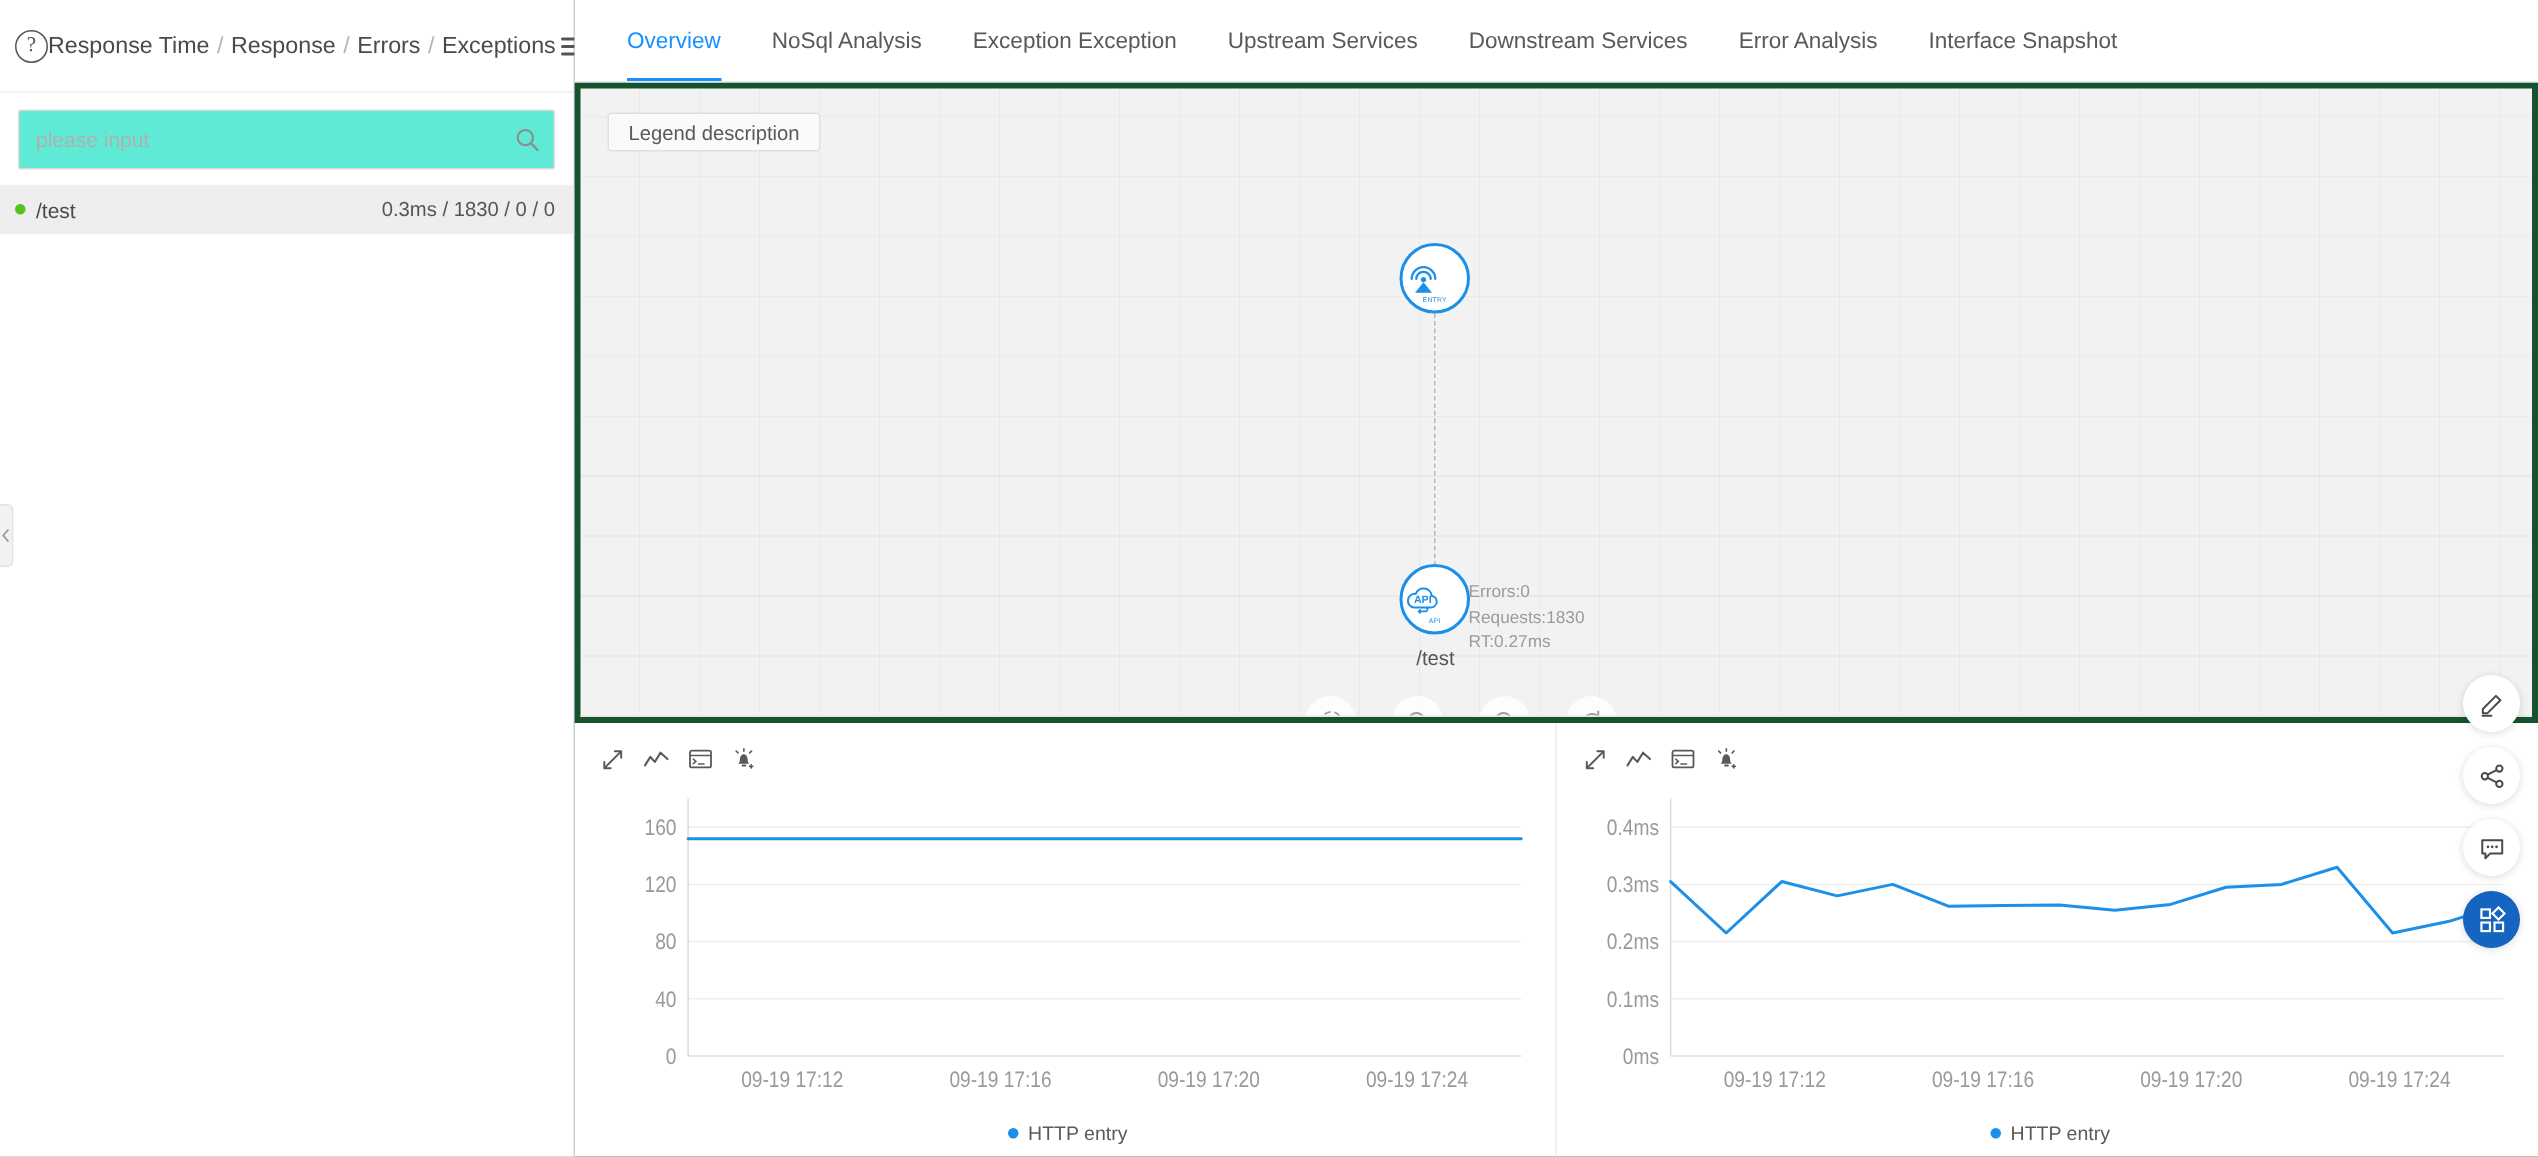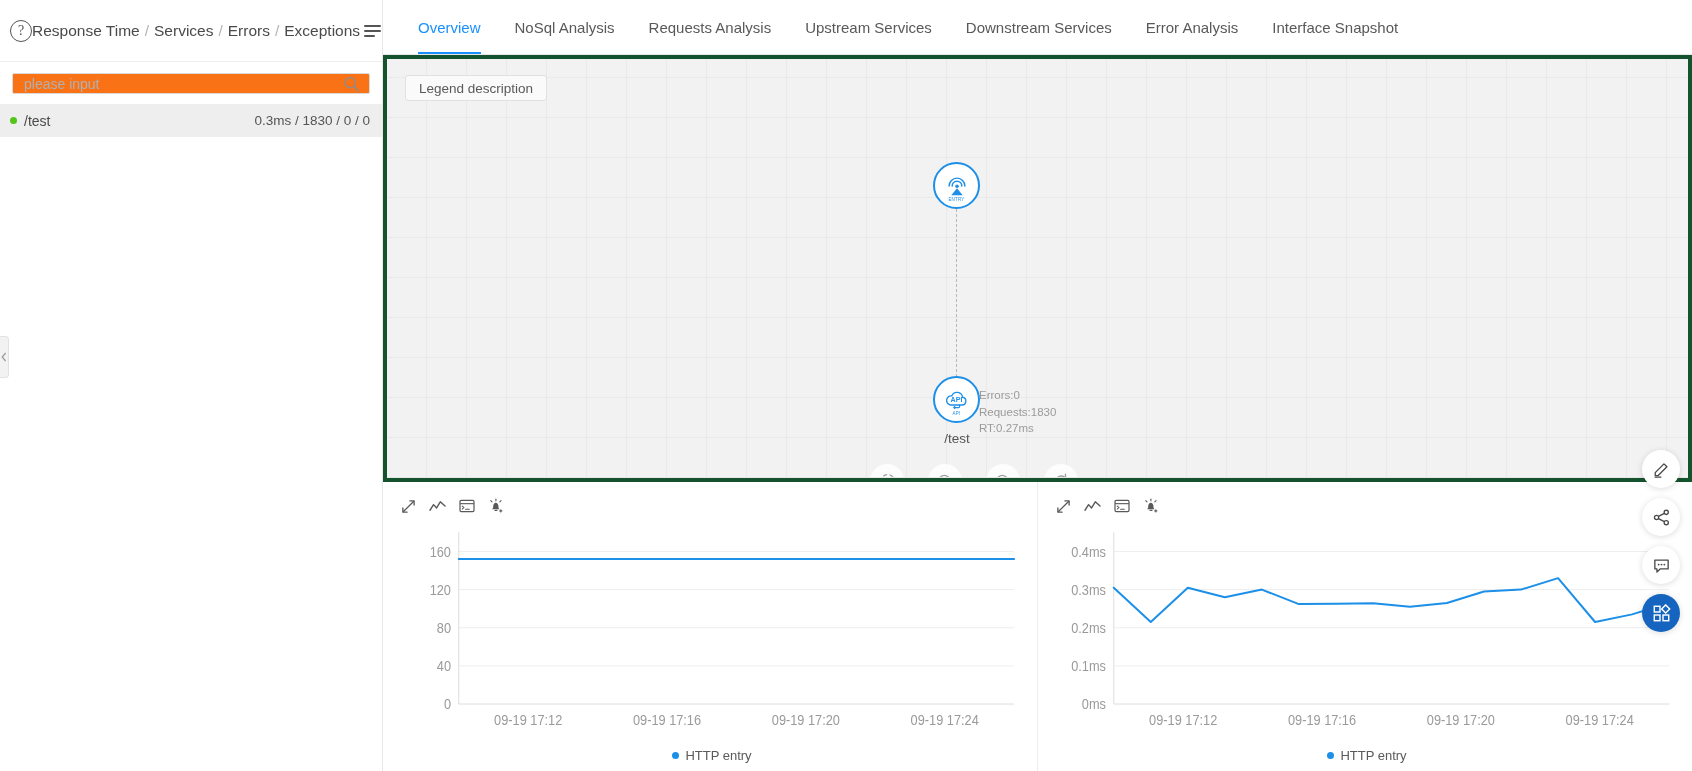--- a/index.html
+++ b/index.html
@@ -42,22 +42,22 @@
     display: flex; flex-direction: column; justify-content: center; gap: 3px;
     cursor: pointer; margin-left: 4px;
   }
   .list-toggle i { display: block; height: 2px; background: #555; border-radius: 1px; }
   .list-toggle i:nth-child(1) { width: 17px; }
   .list-toggle i:nth-child(2) { width: 17px; }
   .list-toggle i:nth-child(3) { width: 11px; }
 
   .search-wrap { padding: 11px 12px 10px 12px; }
   .search-box {
-    position: relative; height: 21px;
-    border: 1px solid #d9d9d9; border-radius: 2px; background: #f97316;
+    position: relative; height: 40px;
+    border: 1px solid #d9d9d9; border-radius: 2px; background: #5eead4;
     display: flex; align-items: center;
   }
   .search-box input {
     flex: 1; border: 0; outline: 0; height: 100%;
     padding: 0 34px 0 11px; font-size: 14px; color: #333;
     font-family: "Liberation Sans", sans-serif; background: transparent;
   }
   .search-box input::placeholder { color: #b0b0b0; }
   .search-ico {
     position: absolute; right: 9px; top: 50%; transform: translateY(-50%);
@@ -127,21 +127,21 @@
     position: absolute; left: 18px; top: 16px;
     height: 26px; padding: 0 13px;
     display: inline-flex; align-items: center;
     background: #fafafa; border: 1px solid #e0e0e0; border-radius: 3px;
     font-size: 13.5px; color: #595959; cursor: pointer;
   }
 
   .node {
     position: absolute; width: 47px; height: 47px; border-radius: 50%;
     background: #fff; border: 2.5px solid #1c8fe8;
-    display: flex; align-items: center; justify-content: center;
+    display: flex; align-items: center; justify-content: flex-start;
     cursor: pointer;
   }
   .node-sub {
     position: absolute; bottom: 5px; left: 0; right: 0; text-align: center;
     font-size: 4.5px; color: #1c8fe8; letter-spacing: .2px;
   }
   #node-entry { left: 546px; top: 103px; }
   #node-api   { left: 546px; top: 317px; }
   .node-label {
     position: absolute; top: 372px; left: 500px; width: 140px;
@@ -208,21 +208,21 @@
 <body>
 
 <div id="app">
 
   <aside class="left-panel">
     <div class="lp-header">
       <div class="help-icon">?</div>
       <div class="metric-crumbs">
         <span class="crumb">Response Time</span>
         <span class="sep">/</span>
-        <span class="crumb">Services</span>
+        <span class="crumb">Response</span>
         <span class="sep">/</span>
         <span class="crumb">Errors</span>
         <span class="sep">/</span>
         <span class="crumb">Exceptions</span>
       </div>
       <div class="list-toggle">
         <i></i>
           <i></i>
           <i></i>
       </div>
@@ -256,21 +256,21 @@
   <section class="main">
 
     <nav class="tabbar">
       <div class="tab active">
         <span>Overview</span>
       </div>
       <div class="tab">
         <span>NoSql Analysis</span>
       </div>
       <div class="tab">
-        <span>Requests Analysis</span>
+        <span>Exception Exception</span>
       </div>
       <div class="tab">
         <span>Upstream Services</span>
       </div>
       <div class="tab">
         <span>Downstream Services</span>
       </div>
       <div class="tab">
         <span>Error Analysis</span>
       </div>

